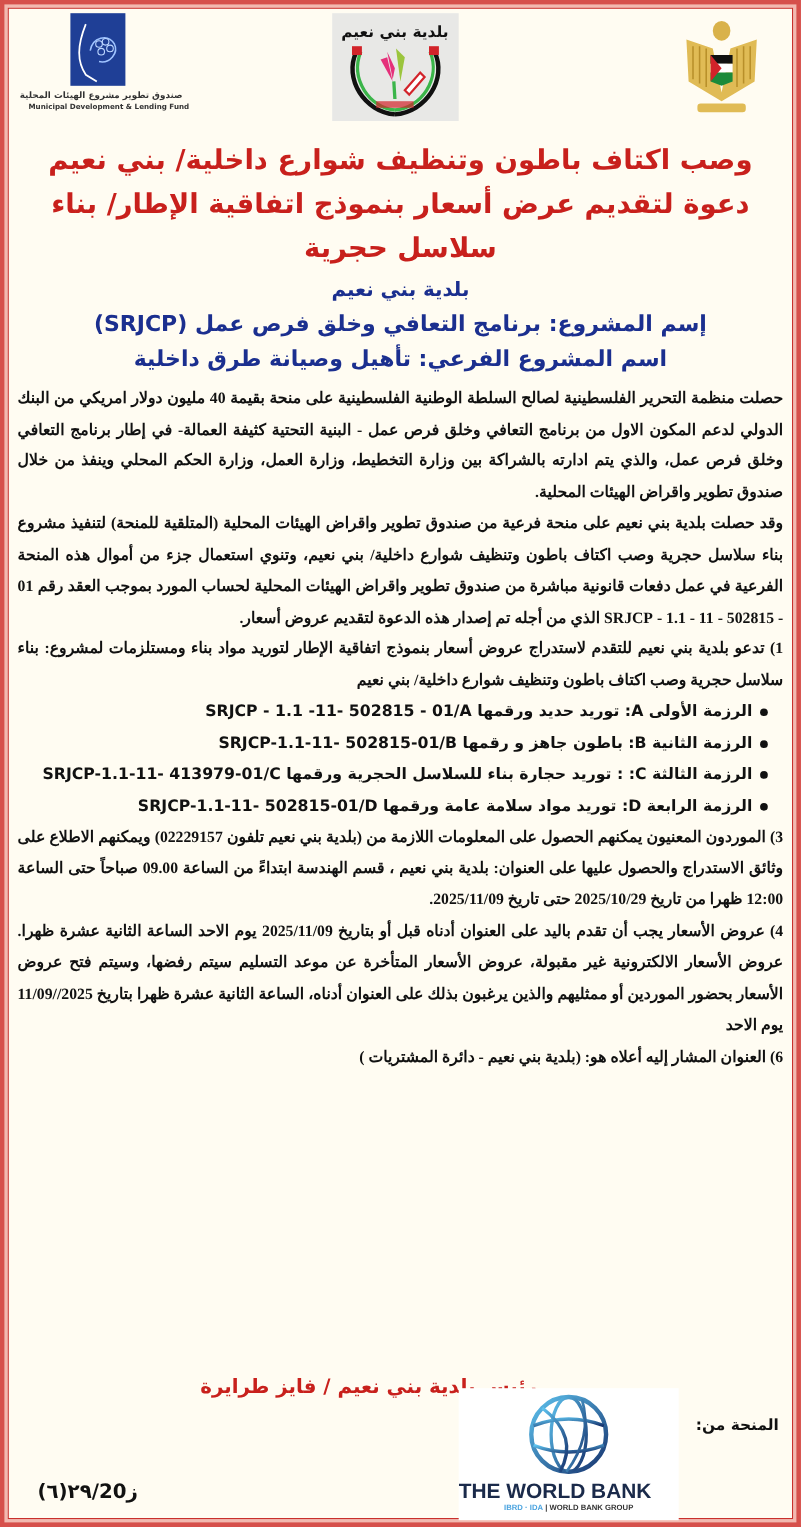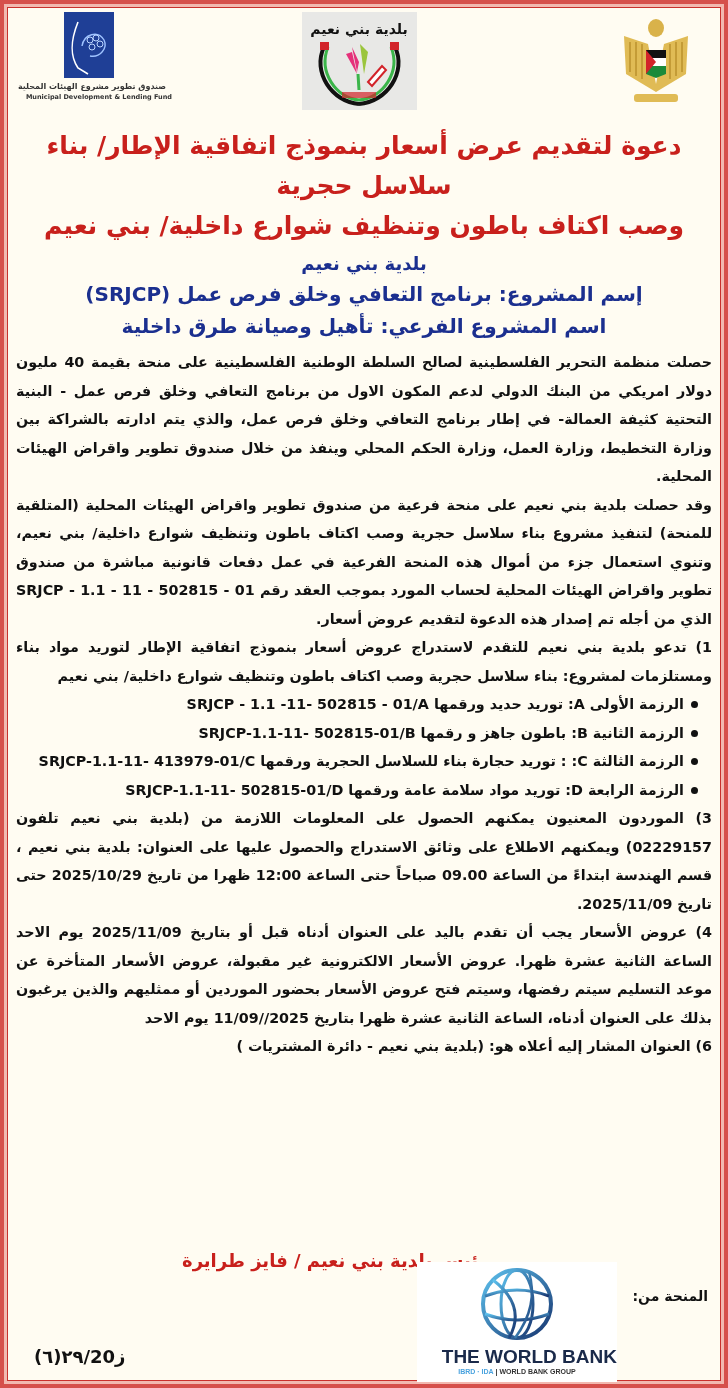--- a/index.html
+++ b/index.html
@@ -13,29 +13,29 @@
   .logo-municipal{position:absolute;left:290px;top:0;width:115px;height:98px;background:#e8e8e6;}
   .logo-mdlf{position:absolute;left:0;top:0;width:160px;height:98px;}
   .mdlf-box{position:absolute;left:52px;top:0;width:50px;height:66px;background:#1f3f96;}
   .mdlf-ar{position:absolute;left:0;top:70px;width:160px;text-align:center;font-size:8px;font-weight:bold;color:#333;direction:rtl;}
   .mdlf-en{position:absolute;left:0;top:81px;width:160px;text-align:right;font-size:6.5px;font-weight:bold;color:#333;direction:ltr;}
   .title{color:#c8201c;font-weight:bold;text-align:center;font-size:25px;line-height:40px;margin-top:14px;}
   .blue{color:#1b2f8f;font-weight:bold;text-align:center;}
   .muni{font-size:18px;line-height:28px;margin-top:4px;}
   .proj{font-size:20px;line-height:32px;}
   .body{font-size:14.3px;font-weight:bold;line-height:28.5px;text-align:justify;padding:0 4px;margin-top:6px;}
-  .body p{margin:0;}
+  .body p{margin:0;font-family:Liberation Serif, serif;}
   .pkg{list-style:none;margin:0;padding:0 14px 0 0;}
   .pkg li{position:relative;padding-right:14px;}
   .pkg li::before{content:"";position:absolute;right:0;top:11px;width:7px;height:7px;border-radius:50%;background:#111;}
   .sig{color:#c8201c;font-weight:bold;font-size:18px;position:absolute;left:170px;top:1238px;direction:rtl;}
   .funded{position:absolute;right:8px;top:1276px;font-weight:bold;font-size:14px;}
   .wb{position:absolute;left:405px;top:1250px;width:200px;height:120px;background:#fff;}
   .wb-globe{position:absolute;left:62px;top:4px;}
-  .wb-name{position:absolute;left:0;top:84px;width:200px;text-align:right;font-family:"Liberation Sans",sans-serif;font-weight:bold;font-size:19px;color:#1a2a4a;direction:ltr;}
+  .wb-name{position:absolute;left:0;top:84px;width:200px;text-align:left;font-family:"Liberation Sans",sans-serif;font-weight:bold;font-size:19px;color:#1a2a4a;direction:ltr;}
   .wb-sub{position:absolute;left:0;top:106px;width:200px;text-align:center;font-family:"Liberation Sans",sans-serif;font-size:7px;font-weight:bold;color:#333;direction:ltr;}
   .wb-sub span{color:#4aa3df;}
   .ref{position:absolute;left:22px;top:1334px;font-size:18px;font-weight:bold;direction:rtl;}
 </style>
 </head>
 <body>
 
 <div class="frame">
   <div class="frame-inner"></div>
   <div class="frame-line"></div>
@@ -93,22 +93,22 @@
           <circle cx="36" cy="32" r="3" fill="none" stroke="#bcd6ff" stroke-width="1"></circle>
           <circle cx="28" cy="35" r="3" fill="none" stroke="#bcd6ff" stroke-width="1"></circle>
         </svg>
       </div>
       <div class="mdlf-ar">صندوق تطوير مشروع الهيئات المحلية</div>
       <div class="mdlf-en">Municipal Development &amp; Lending Fund</div>
     </div>
   </div>
 
   <div class="title">
+    <div>وصب اكتاف باطون وتنظيف شوارع داخلية/ بني نعيم</div>
     <div>دعوة لتقديم عرض أسعار بنموذج اتفاقية الإطار/  بناء سلاسل حجرية</div>
-    <div>وصب اكتاف باطون وتنظيف شوارع داخلية/ بني نعيم</div>
   </div>
 
   <div class="blue muni">بلدية بني نعيم</div>
   <div class="blue proj">إسم المشروع: برنامج التعافي وخلق فرص عمل (SRJCP)</div>
   <div class="blue proj">اسم المشروع الفرعي: تأهيل وصيانة طرق داخلية</div>
 
   <div class="body">
     <p>حصلت منظمة التحرير الفلسطينية لصالح السلطة الوطنية الفلسطينية على منحة بقيمة 40 مليون دولار امريكي من البنك الدولي لدعم المكون الاول من برنامج التعافي وخلق فرص عمل - البنية التحتية كثيفة العمالة- في إطار برنامج التعافي وخلق فرص عمل، والذي يتم ادارته بالشراكة بين وزارة التخطيط، وزارة العمل، وزارة الحكم المحلي وينفذ من خلال صندوق تطوير واقراض الهيئات المحلية.</p>
     <p>وقد حصلت بلدية بني نعيم  على منحة فرعية من صندوق تطوير واقراض الهيئات المحلية (المتلقية للمنحة) لتنفيذ مشروع بناء سلاسل حجرية وصب اكتاف باطون وتنظيف شوارع داخلية/ بني نعيم، وتنوي استعمال جزء من أموال هذه المنحة الفرعية في عمل دفعات قانونية مباشرة من صندوق تطوير واقراض الهيئات المحلية لحساب المورد بموجب العقد رقم   01 - 502815 - 11 - 1.1 - SRJCP الذي من أجله تم إصدار هذه الدعوة لتقديم عروض أسعار.</p>
     <p>1) تدعو بلدية بني نعيم  للتقدم لاستدراج عروض أسعار بنموذج اتفاقية الإطار لتوريد مواد بناء ومستلزمات لمشروع:   بناء سلاسل حجرية وصب اكتاف باطون وتنظيف شوارع داخلية/ بني نعيم</p>

